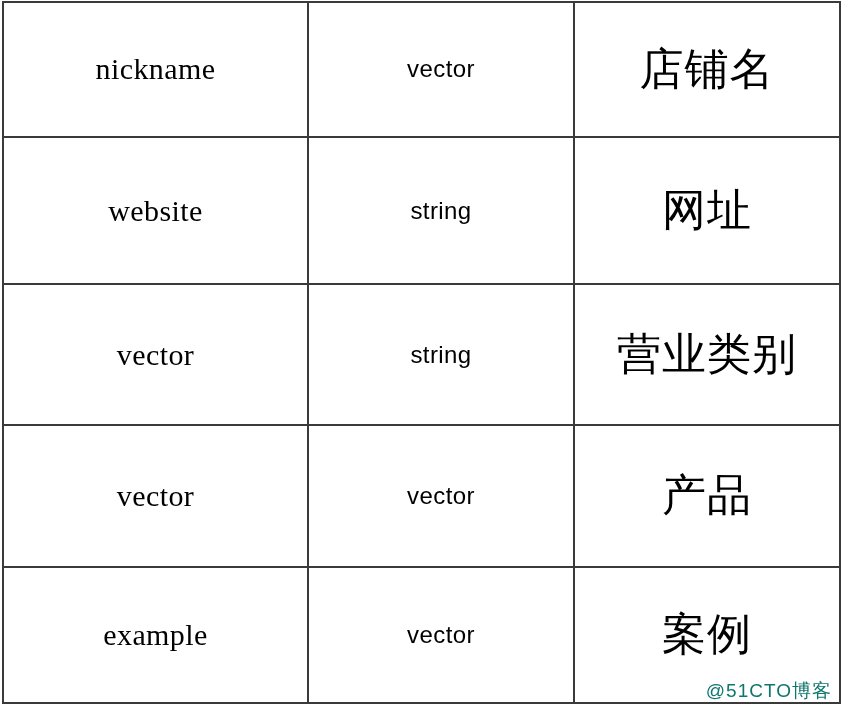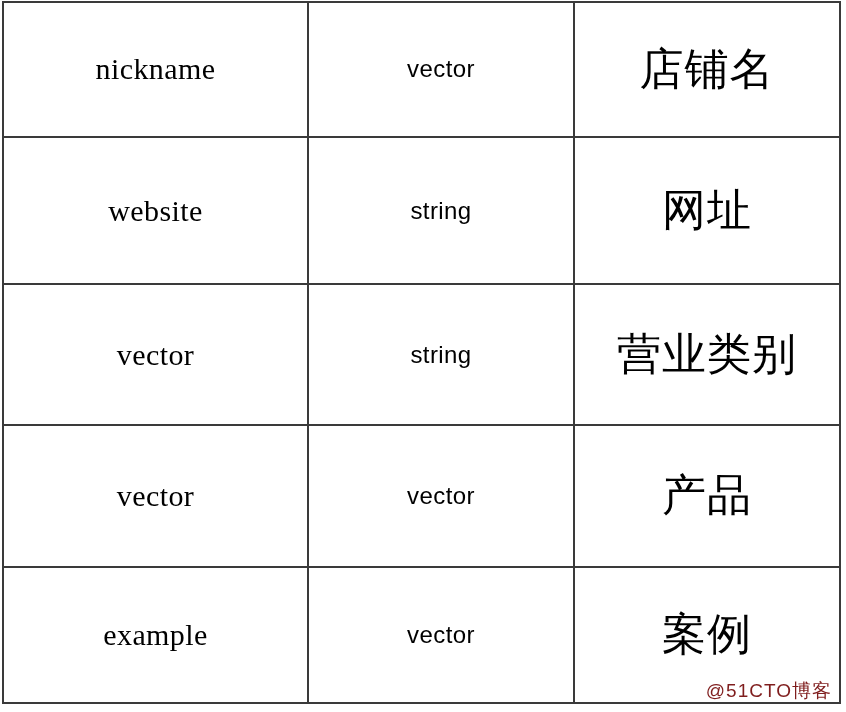--- a/index.html
+++ b/index.html
@@ -65,21 +65,21 @@
   tr.r5 td { height: 88px; }
   tr.r6 td { height: 88px; }
   tr.r7 td { height: 85px; }
 
   #watermark {
     position: absolute;
     right: 14px;
     bottom: 8px;
     font-family: "Liberation Sans", "DejaVu Sans", sans-serif;
     font-size: 19px;
-    color: #7f1d1d;
+    color: #0f766e;
     letter-spacing: 1px;
     white-space: nowrap;
     pointer-events: none;
     user-select: none;
   }
 </style>
 </head>
 <body>
 
 <table id="schema-table">

